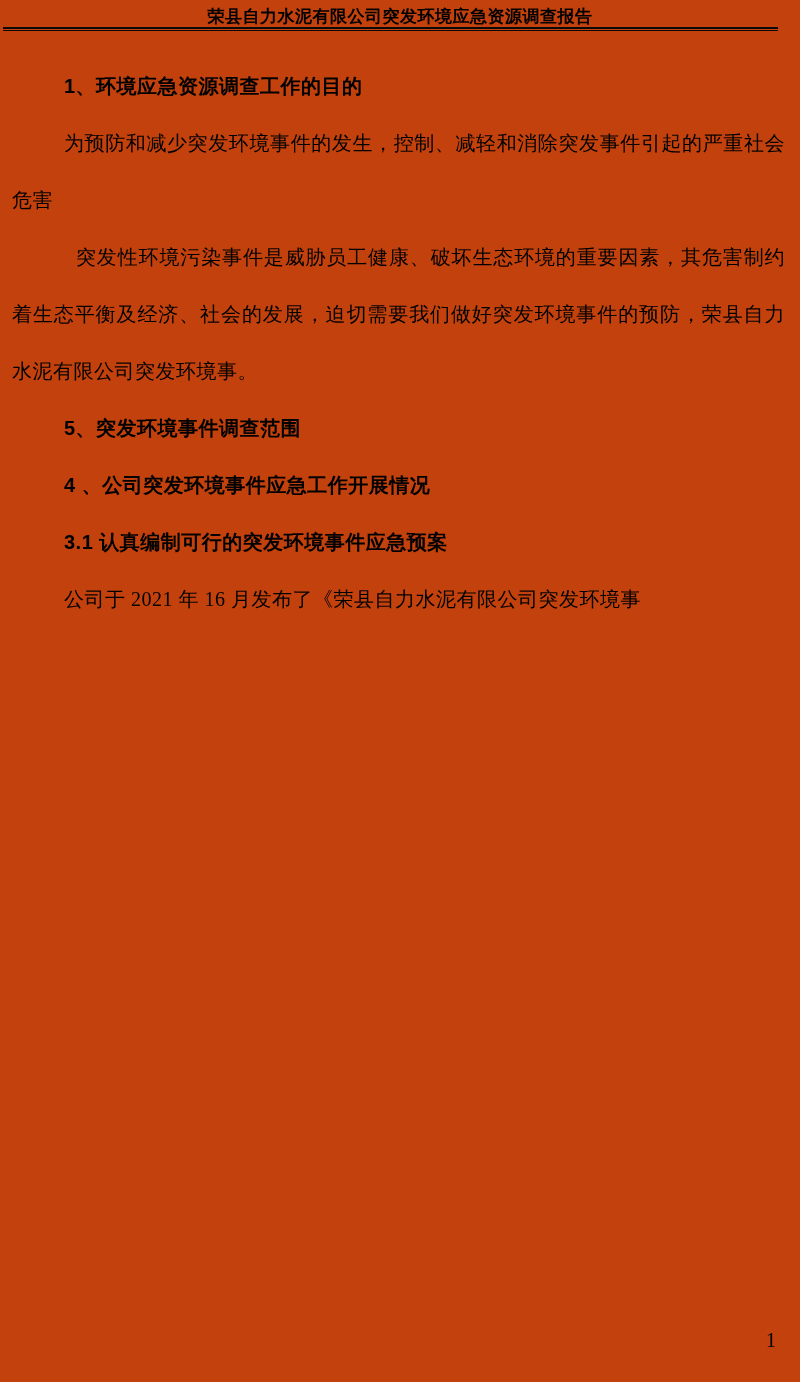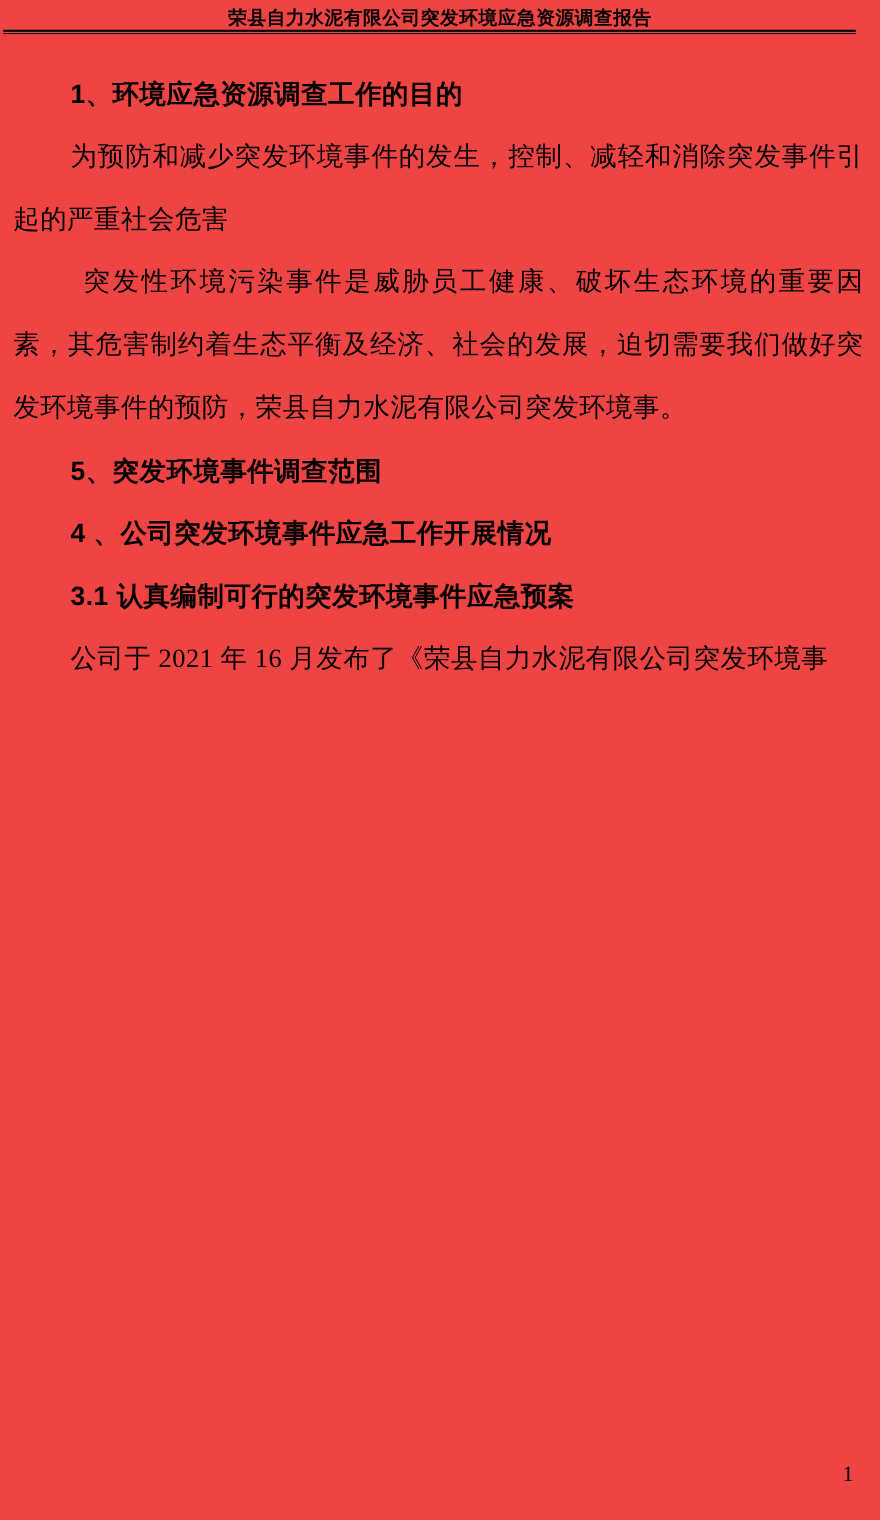--- a/index.html
+++ b/index.html
@@ -13,21 +13,21 @@
     font-family: "Liberation Serif", serif;
     color: #000000;
     position: relative;
     overflow: hidden;
   }
   .page {
     position: absolute;
     top: 0; left: 0;
     width: 800px;
     height: 1382px;
-    background: #ef4444;
+    background: #c2410c;
   }
   
   .doc-header {
     position: absolute;
     top: 5px;
     left: 0;
     width: 100%;
     text-align: center;
     font-size: 17px;
     font-weight: bold;
@@ -46,21 +46,21 @@
   
   .content {
     position: absolute;
     top: 58px;
     left: 12px;
     width: 773px;
   }
   .content p, .content h2, .content h3 {
     margin: 0;
     padding: 0;
-    font-size: 24px;
+    font-size: 20px;
     line-height: 57px;
     text-align: justify;
     letter-spacing: 0.5px;
     font-weight: normal;
   }
   .heading {
     font-family: "Liberation Sans", sans-serif;
     font-weight: bold !important;
     text-indent: 52px;
     letter-spacing: 1.5px;

